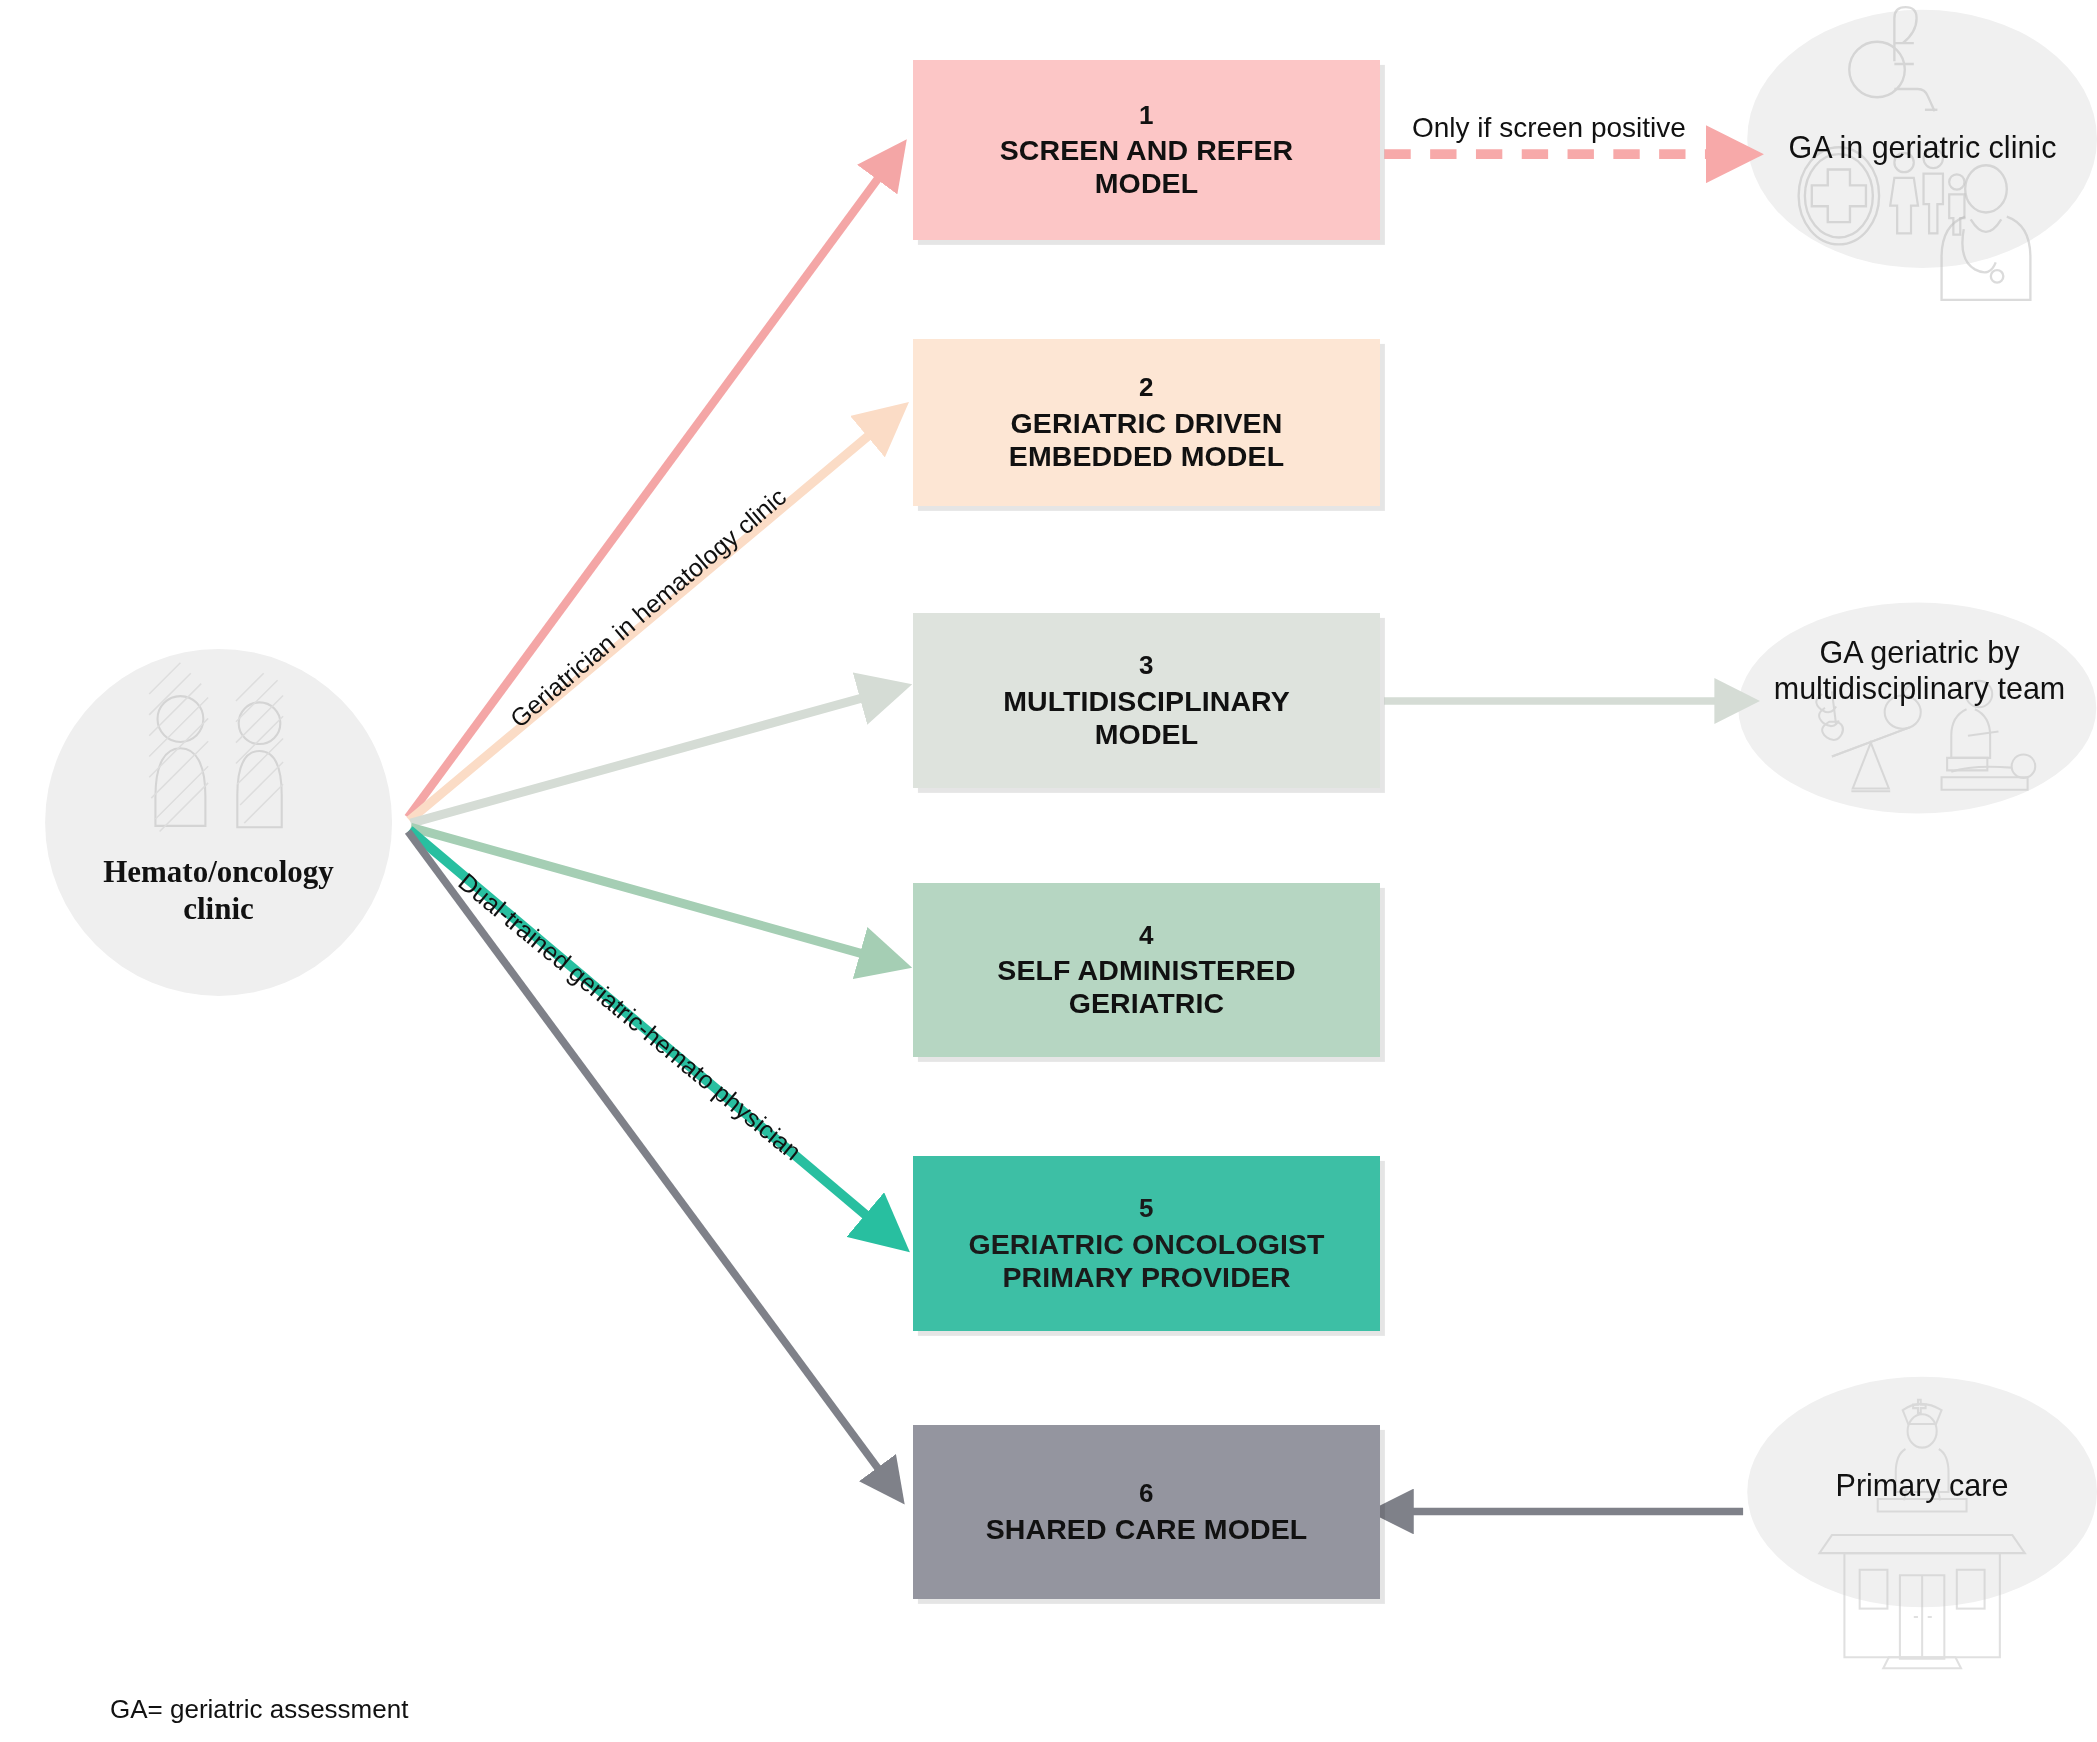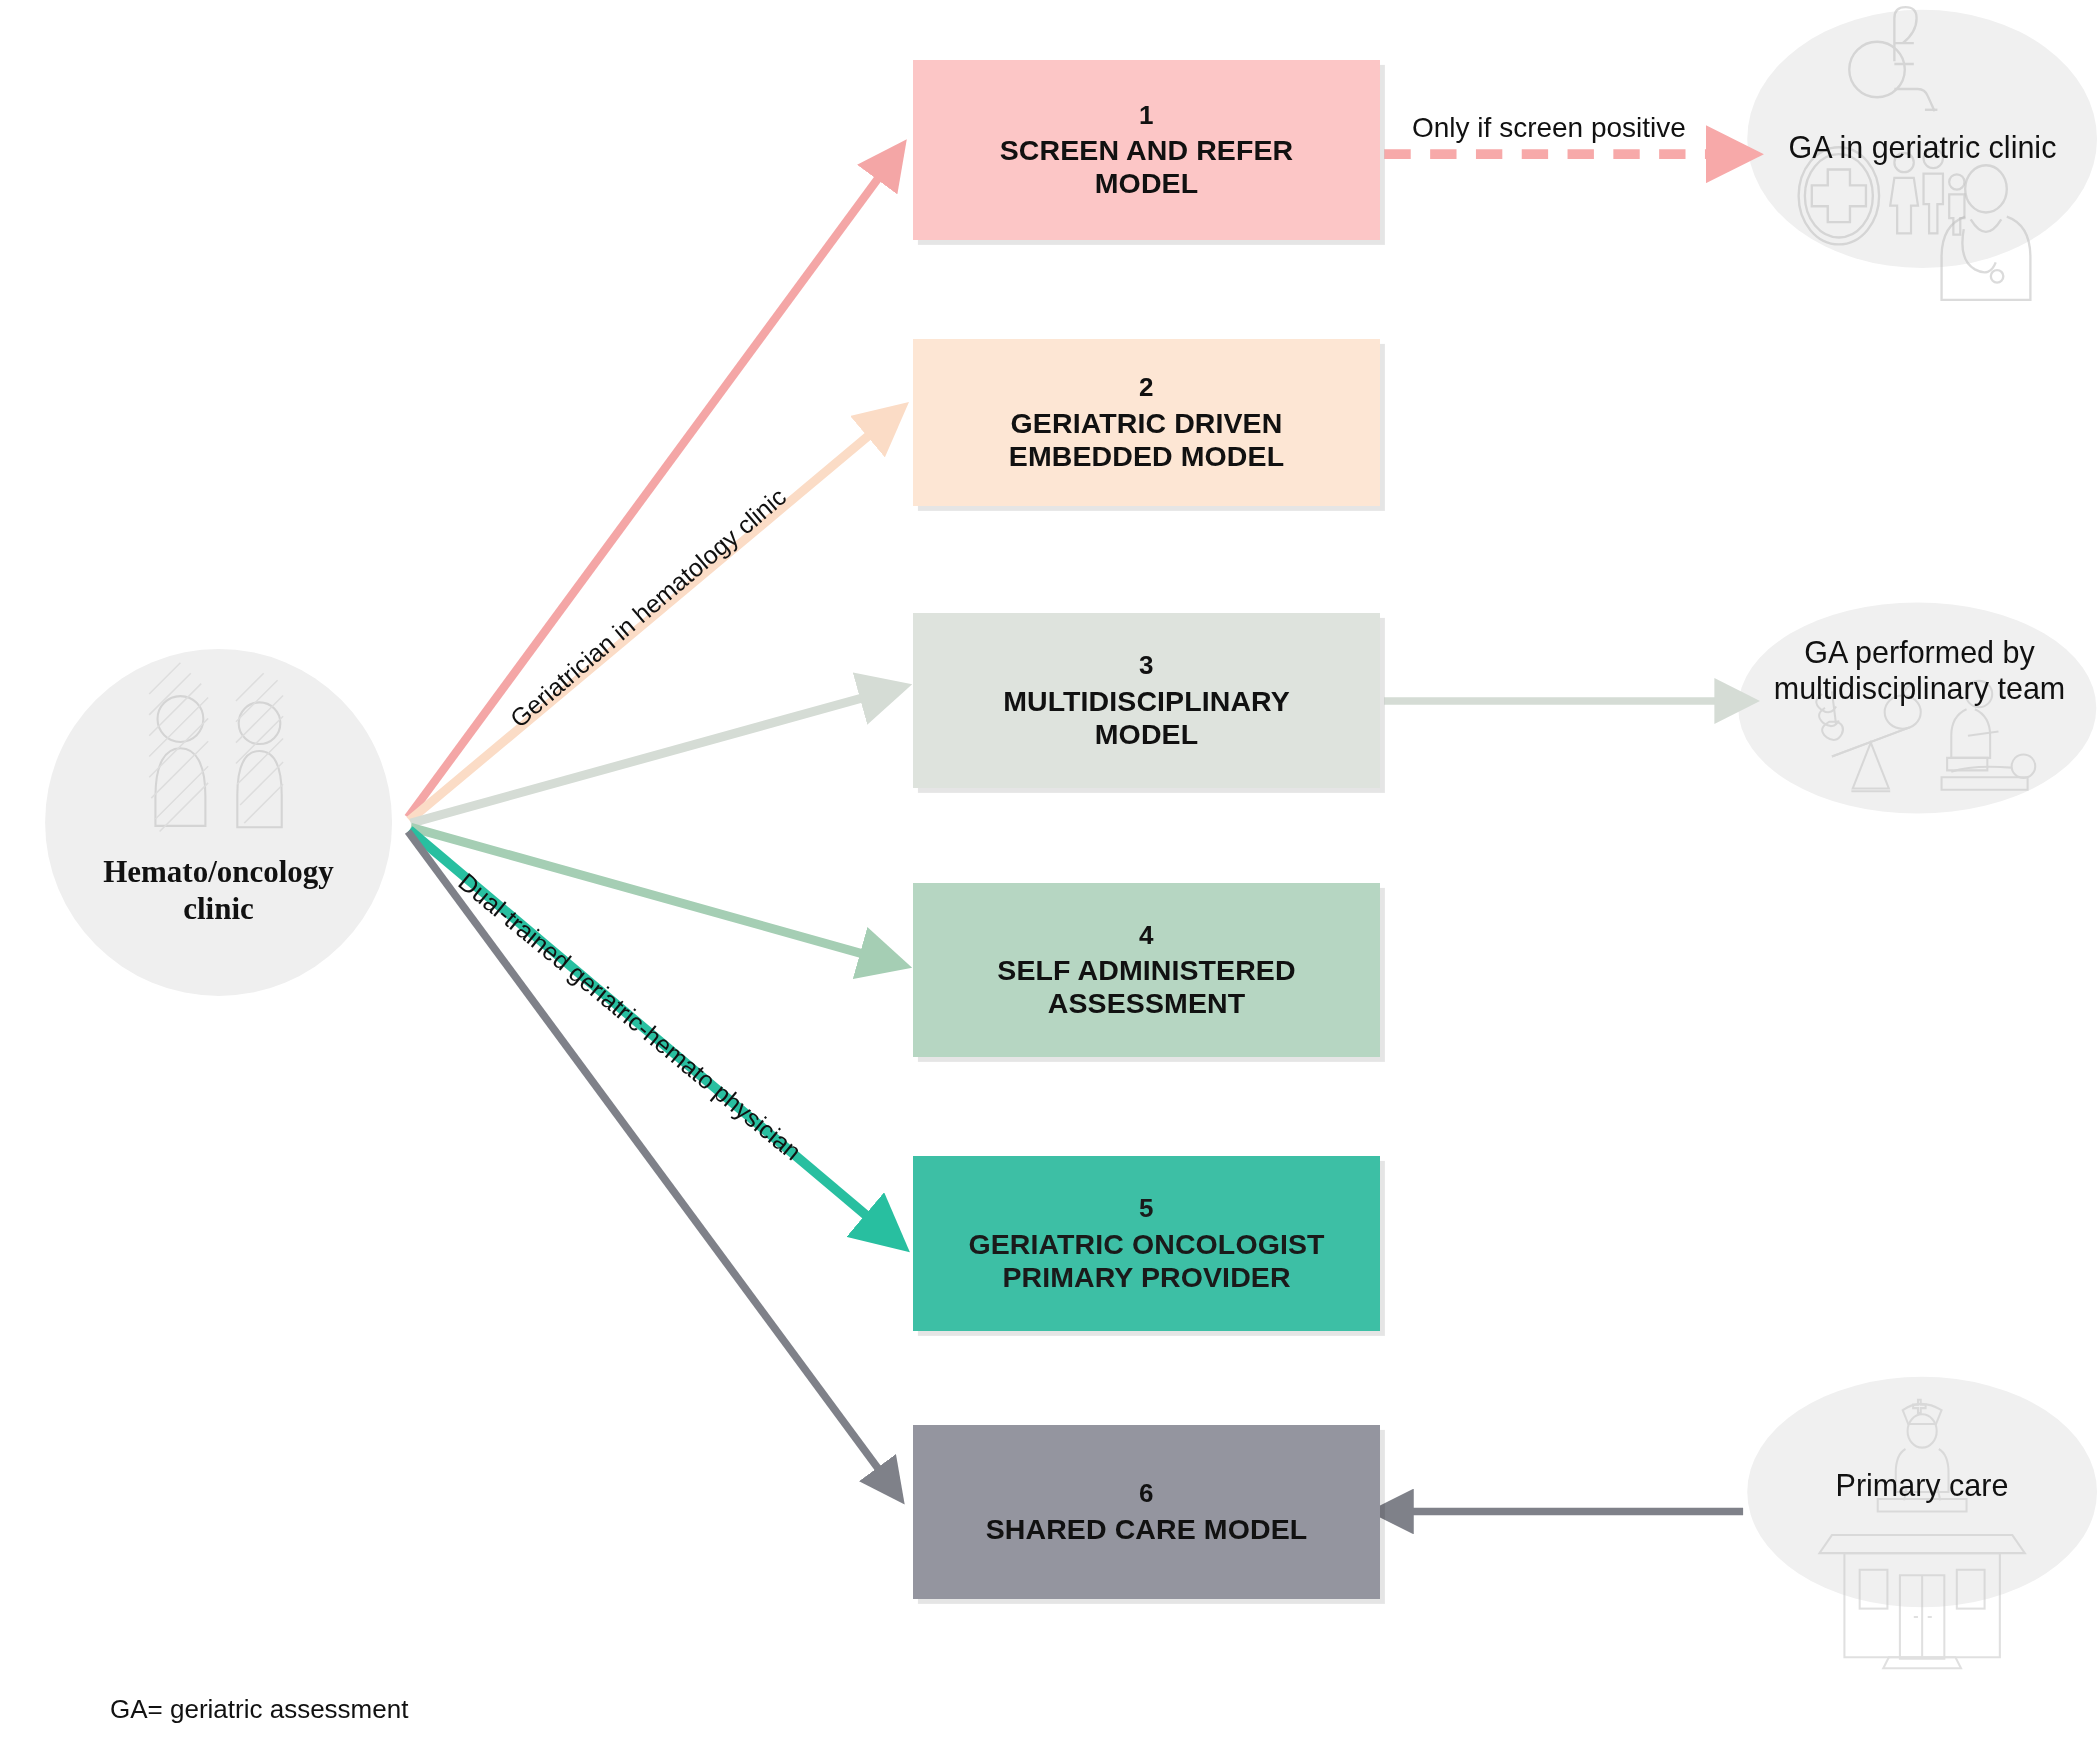--- a/index.html
+++ b/index.html
@@ -202,21 +202,21 @@
 
   <div class="mbox" id="box3" style="background:#DEE3DD;color:#111111;">
     <div class="num">3</div>
     <div class="ttl">MULTIDISCIPLINARY</div>
     <div class="ttl">MODEL</div>
   </div>
 
   <div class="mbox" id="box4" style="background:#B6D6C2;color:#111111;">
     <div class="num">4</div>
     <div class="ttl">SELF ADMINISTERED</div>
-    <div class="ttl">ASSESSMENT</div>
+    <div class="ttl">GERIATRIC</div>
   </div>
 
   <div class="mbox" id="box5" style="background:#3DBFA5;color:#1A1A1A;">
     <div class="num">5</div>
     <div class="ttl">GERIATRIC ONCOLOGIST</div>
     <div class="ttl">PRIMARY PROVIDER</div>
   </div>
 
   <div class="mbox" id="box6" style="background:#94959F;color:#111111;">
     <div class="num">6</div>
@@ -226,21 +226,21 @@
   <div class="nodelabel" id="hubLabel">
     <div>Hemato/oncology</div>
     <div>clinic</div>
   </div>
 
   <div class="nodelabel" id="gaClinicLabel">
     <div>GA in geriatric clinic</div>
   </div>
 
   <div class="nodelabel" id="gaTeamLabel">
-    <div>GA performed by</div>
+    <div>GA geriatric by</div>
     <div>multidisciplinary team</div>
   </div>
 
   <div class="nodelabel" id="primaryCareLabel">
     <div>Primary care</div>
   </div>
 
   <div class="edgelabel" id="lblGeriHem">Geriatrician in hematology clinic</div>
 
   <div class="edgelabel" id="lblDual">Dual-trained geriatric-hemato physician</div>

